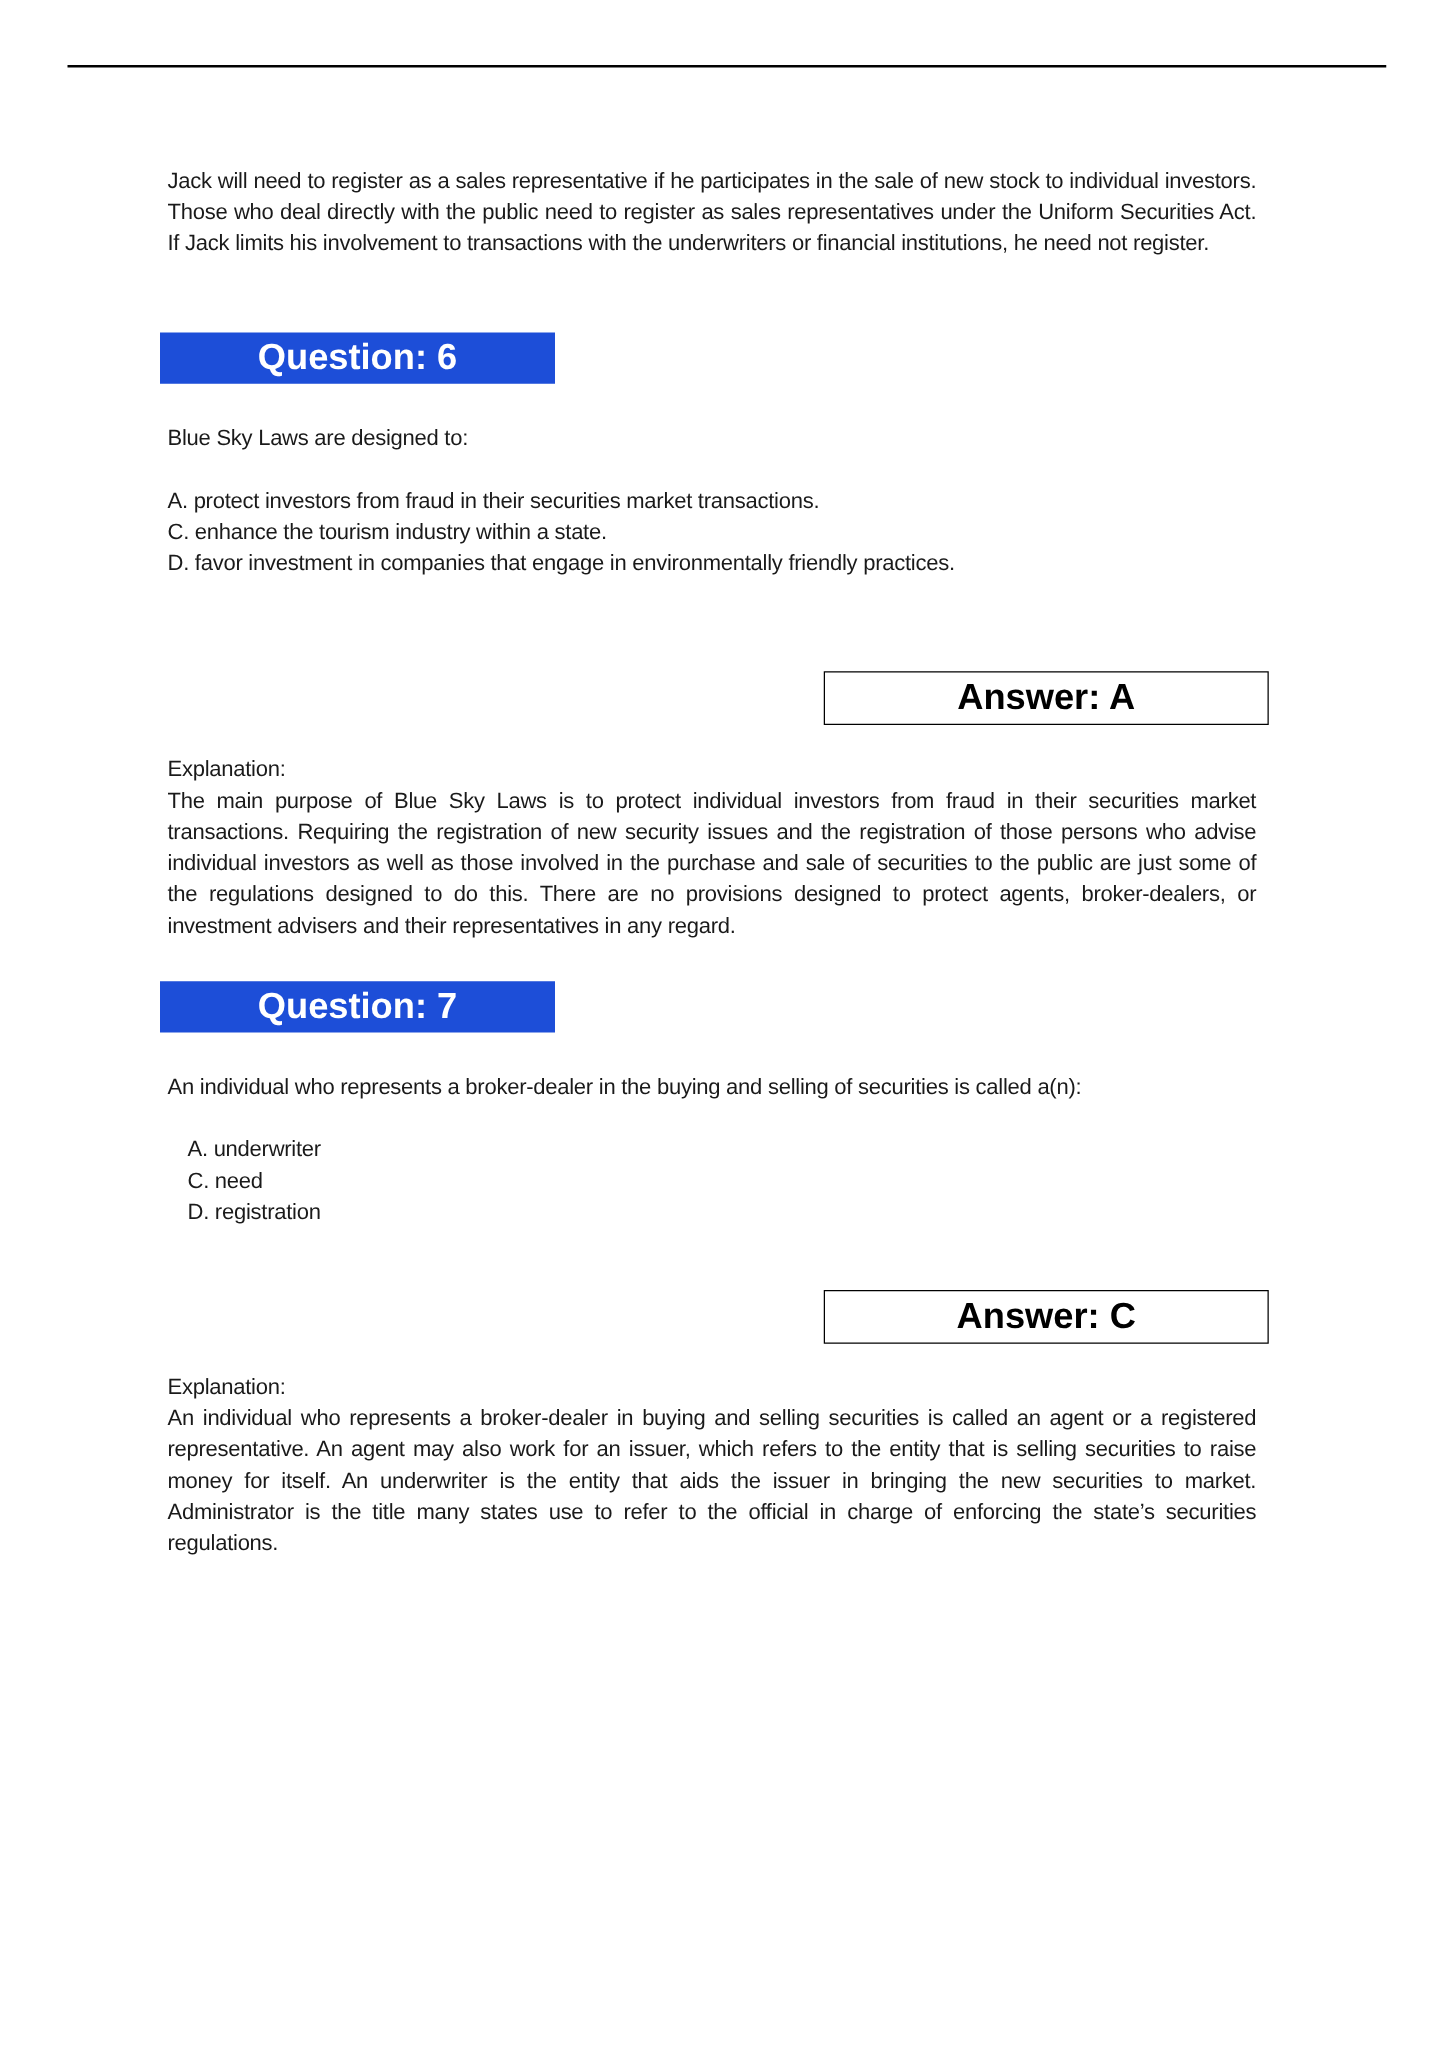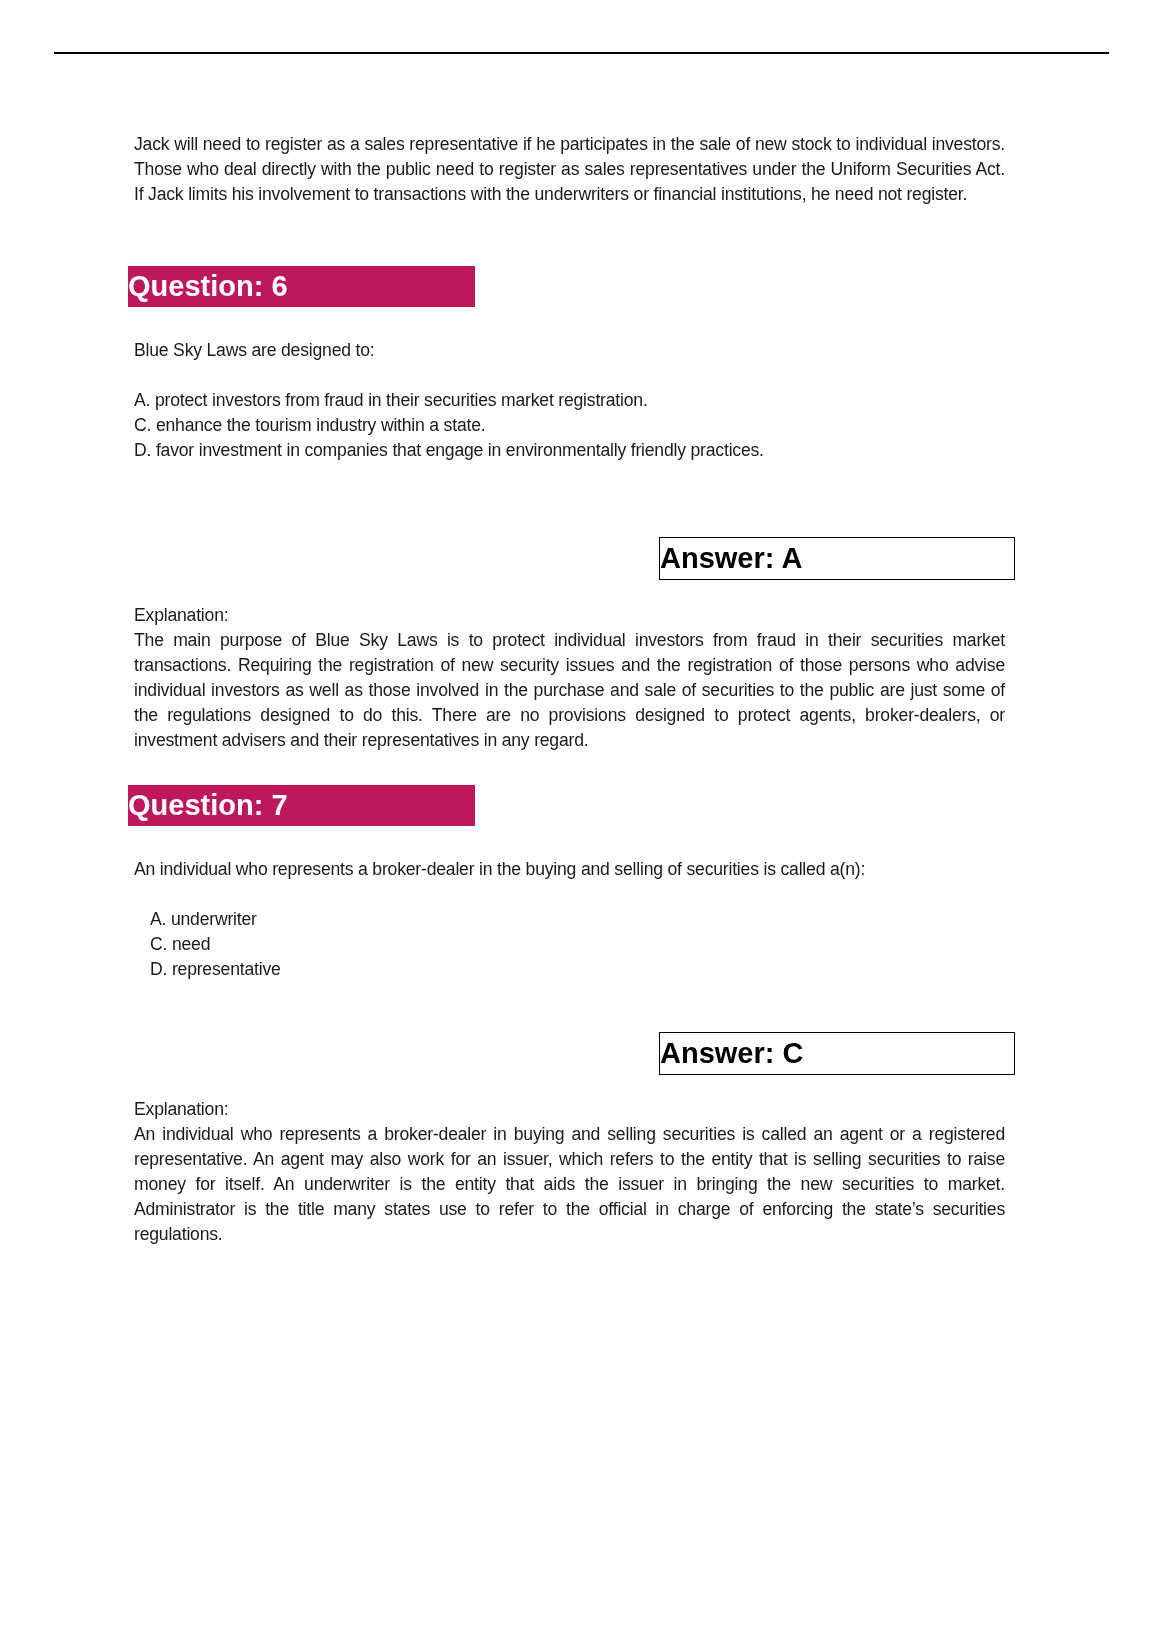--- a/index.html
+++ b/index.html
@@ -1,63 +1,63 @@
 <!DOCTYPE html>
 <html><head>
   <meta charset="utf-8">
   <style>
     html, body { margin: 0; padding: 0; background: #ffffff; }
     body { width: 1159px; height: 1638px; position: relative; overflow: hidden;
            font-family: "Liberation Sans", sans-serif; color: #1a1a1a; }
     .top-rule { position: absolute; left: 54px; top: 52px; width: 1055px; height: 2px; background: #000; }
     .para { position: absolute; left: 134px; width: 871px; font-size: 17.6px; line-height: 25px;
             text-align: justify; margin: 0; font-family: "Liberation Sans Narrow", "Liberation Sans", sans-serif; letter-spacing: -0.2px; }
-    .qbanner { position: absolute; left: 128px; width: 347px; height: 41px; background: #be185d;
-               color: #fff; font-weight: bold; font-size: 29px; line-height: 41px; 
+    .qbanner { position: absolute; left: 128px; width: 316px; height: 41px; background: #1d4ed8;
+               color: #fff; font-weight: bold; font-size: 29px; line-height: 41px; text-align: center;
                font-family: "Liberation Sans", sans-serif; }
     .qbanner span { display: inline-block; }
     .answer { position: absolute; left: 659px; width: 354px; height: 41px; border: 1px solid #000;
-              font-weight: bold; font-size: 29px; line-height: 41px; color: #000;
+              font-weight: bold; font-size: 29px; line-height: 41px; text-align: center; color: #000;
               font-family: "Liberation Sans", sans-serif; }
     .opts { position: absolute; left: 134px; width: 871px; font-size: 17.6px; line-height: 25px;
             margin: 0; padding: 0; list-style: none; letter-spacing: -0.2px; }
     .opts li { text-align: justify; }
   </style>
 </head>
 <body>
 
 <div class="top-rule"></div>
 
 <p class="para" style="top:132px;">Jack will need to register as a sales representative if he participates in the sale of new stock to individual investors. Those who deal directly with the public need to register as sales representatives under the Uniform Securities Act. If Jack limits his involvement to transactions with the underwriters or financial institutions, he need not register.</p>
 
 <div class="qbanner" style="top:266px;">
   <span>Question: 6</span>
 </div>
 
 <p class="para" style="top:338px;">Blue Sky Laws are designed to:</p>
 
 <ul class="opts" style="top:388px;">
-  <li>A. protect investors from fraud in their securities market registration.</li>
+  <li>A. protect investors from fraud in their securities market transactions.</li>
   <li>C. enhance the tourism industry within a state.</li>
   <li>D. favor investment in companies that engage in environmentally friendly practices.</li>
 </ul>
 
 <div class="answer" style="top:537px;">Answer: A</div>
 
 <p class="para" style="top:603px;">Explanation:</p>
 <p class="para" style="top:628px;">The main purpose of Blue Sky Laws is to protect individual investors from fraud in their securities market transactions. Requiring the registration of new security issues and the registration of those persons who advise individual investors as well as those involved in the purchase and sale of securities to the public are just some of the regulations designed to do this. There are no provisions designed to protect agents, broker-dealers, or investment advisers and their representatives in any regard.</p>
 
 <div class="qbanner" style="top:785px;">
   <span>Question: 7</span>
 </div>
 
 <p class="para" style="top:857px;">An individual who represents a broker-dealer in the buying and selling of securities is called a(n):</p>
 
 <ul class="opts" style="top:907px;margin-left:16px;">
   <li>A. underwriter</li>
   <li>C. need</li>
-  <li>D. representative</li>
+  <li>D. registration</li>
 </ul>
 
 <div class="answer" style="top:1032px;">Answer: C</div>
 
 <p class="para" style="top:1097px;">Explanation:</p>
 <p class="para" style="top:1122px;">An individual who represents a broker-dealer in buying and selling securities is called an agent or a registered representative. An agent may also work for an issuer, which refers to the entity that is selling securities to raise money for itself. An underwriter is the entity that aids the issuer in bringing the new securities to market. Administrator is the title many states use to refer to the official in charge of enforcing the state’s securities regulations.</p>
 
 </body></html>

